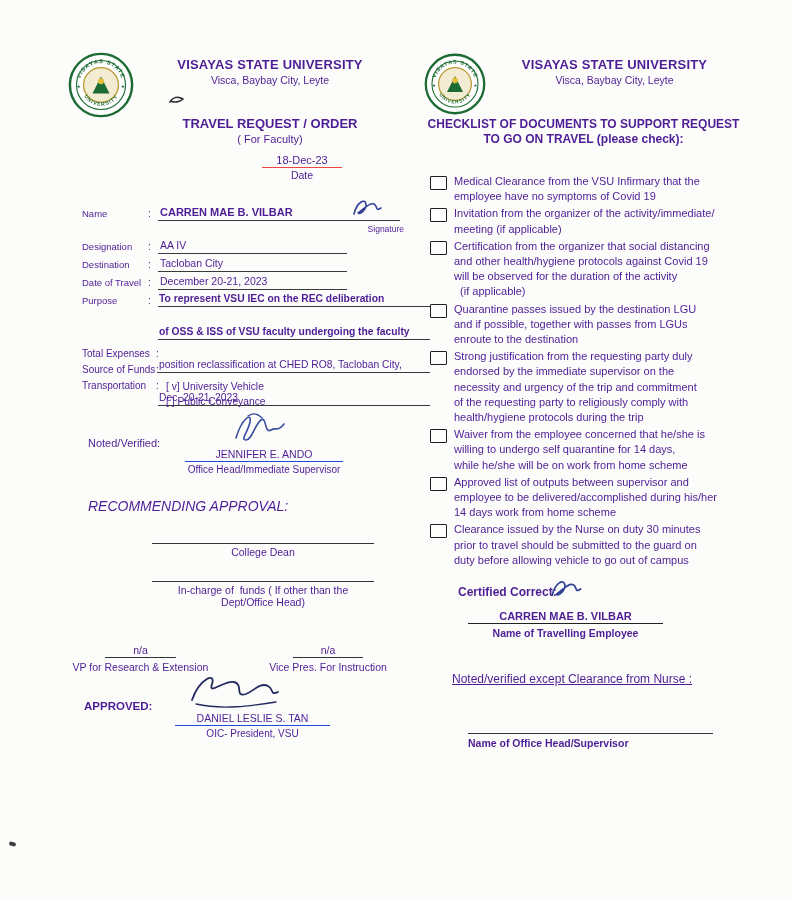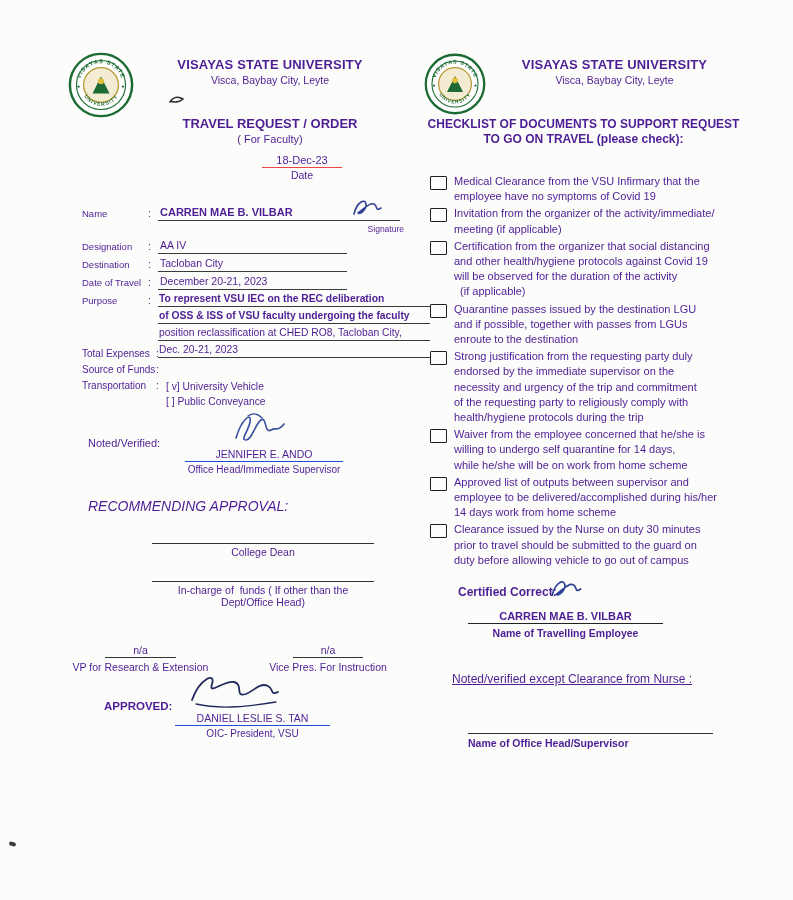--- a/index.html
+++ b/index.html
@@ -13,21 +13,21 @@
   .date-value{display:inline-block;font-size:11px;border-bottom:1px solid #ef4444;padding:0 14px 1px;}
   .date-label{font-size:10.5px;margin-top:1px;}
   .f-row{display:flex;align-items:flex-end;margin-bottom:3px;}
   .f-label{width:66px;font-size:9.5px;flex:none;padding-bottom:2px;}
   .f-colon{width:10px;font-size:10px;flex:none;padding-bottom:2px;}
   .f-value{font-size:10.5px;border-bottom:1px solid #3a3a3a;padding:0 2px 1px;min-height:13px;white-space:pre;}
   .v-name{font-weight:bold;font-size:11px;width:238px;}
   .v-std{width:185px;}
   .sig-caption{font-size:8.5px;text-align:right;margin:0 26px 5px 0;}
   .purpose-lines{width:272px;}
-  .p-line{font-size:10.3px;border-bottom:1px solid #3a3a3a;padding:0 1px 1px;margin-bottom:3px;min-height:12px;white-space:pre;}
+  .p-line{font-size:10.3px;border-bottom:1px solid #3a3a3a;padding:0 1px 1px;margin-bottom:19px;min-height:12px;white-space:pre;}
   .p-line:nth-child(1),.p-line:nth-child(2){font-weight:bold;}
   .t-value{font-size:10.3px;padding-bottom:1px;}
   .sig-name{font-weight:normal;font-size:10.5px;border-bottom:1px solid #1d4ed8;padding:0 4px 1px;display:block;}
   .sig-title{font-size:10px;margin-top:2px;}
   .blank-line{border-bottom:1px solid #333;height:13px;}
   .line-caption{font-size:10.5px;margin-top:2px;white-space:pre;}
   .vp-row{display:flex;justify-content:space-between;}
   .vp{text-align:center;}
   .vp-value{display:inline-block;font-size:10.5px;border-bottom:1px solid #333;padding:0 28px 1px;}
   .vp-label{font-size:10.5px;margin-top:3px;}
@@ -183,21 +183,21 @@
     <div class="vp" style="width:150px;">
       <span class="vp-value">n/a</span>
       <div class="vp-label">Vice Pres. For Instruction</div>
     </div>
   </div>
 
   <svg class="ink" style="left:188px;top:670px;" width="96" height="44" viewBox="0 0 96 44">
     <path d="M4,30 C12,8 28,2 24,14 C20,26 36,10 46,12 C56,14 46,28 58,24 C66,21 72,12 80,16 C86,19 82,26 90,22" stroke="#222a5e" stroke-width="1.8"></path>
     <path d="M8,34 C34,40 62,36 88,32" stroke="#222a5e" stroke-width="1.3"></path>
   </svg>
-  <div class="abs approved-label" style="left:104px;top:700px;">APPROVED:</div>
+  <div class="abs approved-label" style="left:84px;top:700px;">APPROVED:</div>
   <div class="abs center" style="left:175px;top:712px;width:155px;">
     <span class="sig-name">DANIEL LESLIE S. TAN</span>
     <div class="sig-title">OIC- President, VSU</div>
   </div>
 
   <div class="abs" style="left:424px;top:53px;width:62px;height:62px;">
     <svg width="62" height="62">
         <use href="#vsu-seal"></use>
       </svg>
   </div>

